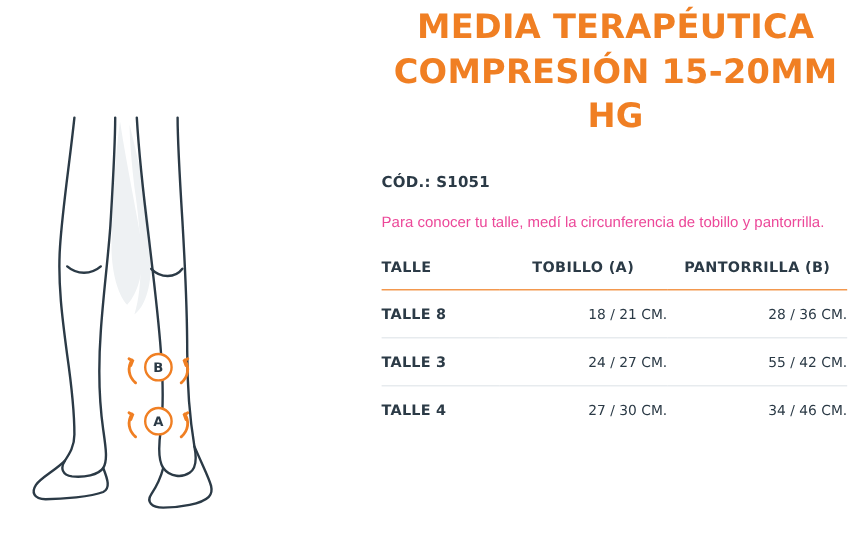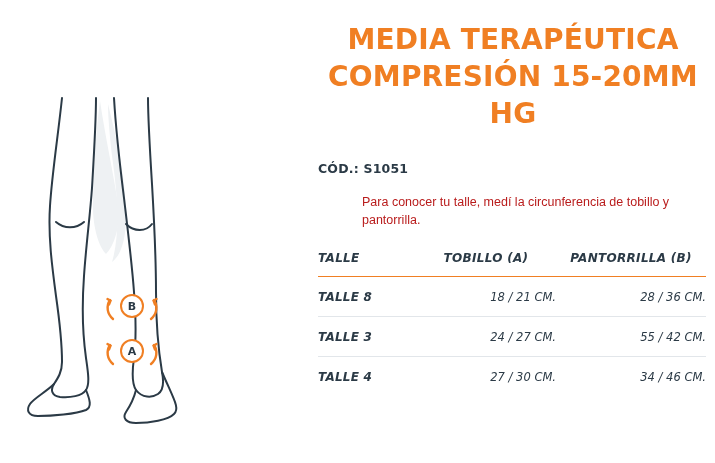--- a/index.html
+++ b/index.html
@@ -41,50 +41,48 @@
   }
 
   .title {
     color: #f07f23;
     font-family: "DejaVu Sans", sans-serif;
     font-weight: bold;
     font-size: 28px;
     line-height: 1.32;
     letter-spacing: 0.2px;
     text-align: center;
-    margin-top: 22px;
+    margin-top: 5px;
     text-transform: uppercase;
   }
   .title .line2 { display: block; }
 
   .code {
     margin-top: 28px;
     font-family: "DejaVu Sans", sans-serif;
     font-weight: bold;
     font-size: 12.5px;
     color: #2b3a46;
     letter-spacing: 0.2px;
   }
 
   .desc {
     margin-top: 17px;
     font-family: "Liberation Sans", sans-serif;
     font-size: 12.5px;
-    color: #b91c1c;
+    color: #ec4899;
     line-height: 1.45;
-    margin-left: 44px;
   }
 
   
   .size-table {
     margin-top: 22px;
     width: 388px;
     border-collapse: collapse;
     table-layout: fixed;
-    font-style: italic;
   }
   .size-table th {
     font-family: "DejaVu Sans", sans-serif;
     font-weight: bold;
     font-size: 12px;
     color: #2b3a46;
     letter-spacing: 0.3px;
     padding: 0 0 11px 0;
     border-bottom: 1.5px solid #f07f23;
   }

